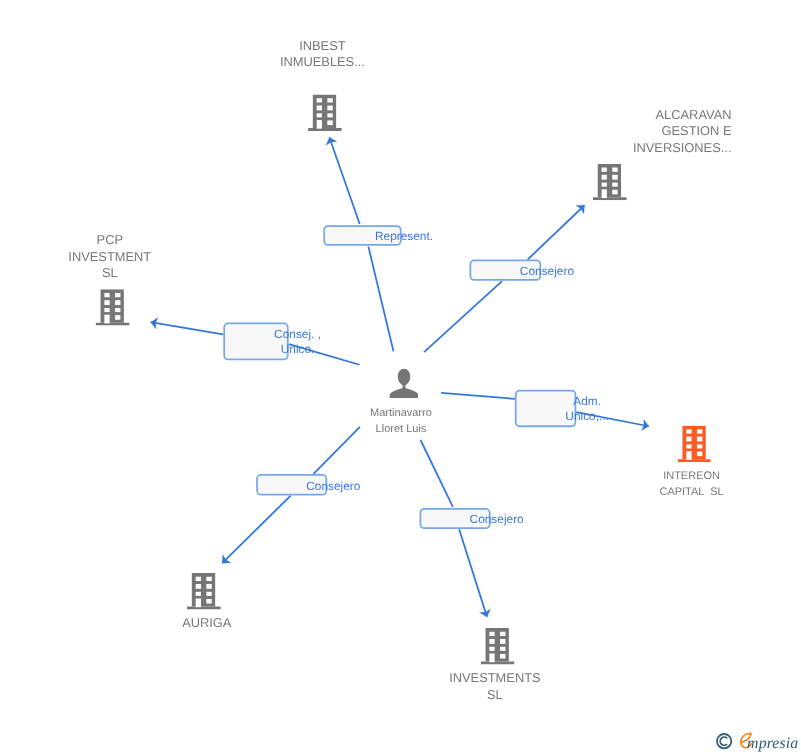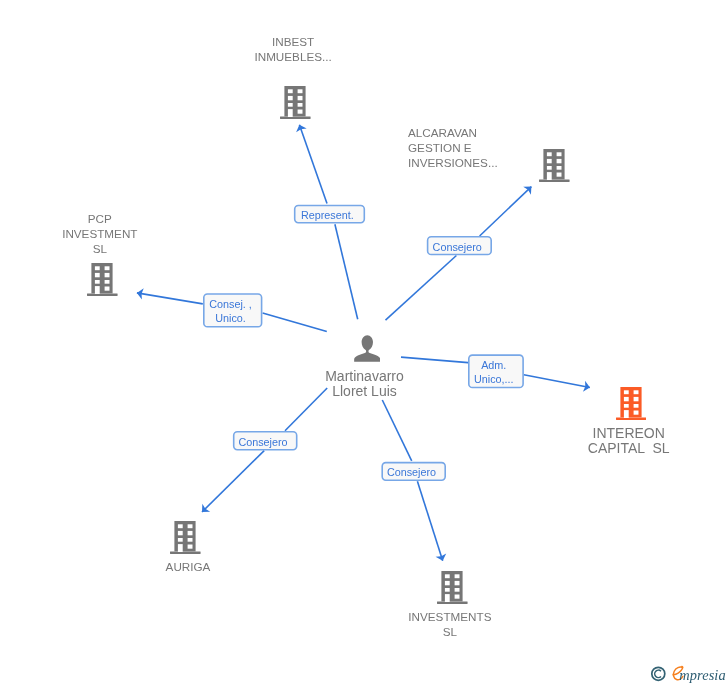--- a/index.html
+++ b/index.html
@@ -3,24 +3,24 @@
 <meta charset="utf-8">
 <style>
   html,body{margin:0;padding:0;background:#ffffff;}
   *{-webkit-font-smoothing:antialiased;-moz-osx-font-smoothing:grayscale;}
   body{width:728px;height:685px;overflow:hidden;
        font-family:"Liberation Sans",sans-serif;-webkit-font-smoothing:antialiased;}
   #stage{position:relative;width:728px;height:594px;background:#ffffff;}
   #edges{position:absolute;left:0;top:0;}
   .node{position:absolute;text-align:center;}
   .node .capline{font-size:11.7px;line-height:15.3px;color:#777777;white-space:pre;}
-  .node.big .capline{font-size:14px;line-height:14.6px;}
+  .node.big .capline{font-size:10px;line-height:14.6px;}
   .elabel{position:absolute;box-sizing:border-box;
       color:#3b77d8;font-size:10.8px;white-space:pre;
-      display:flex;flex-direction:column;align-items:center;justify-content:center;}
+      display:flex;flex-direction:column;align-items:center;justify-content:center;margin-left:40px;}
   .elabel .l{display:block;line-height:14px;position:relative;left:-2.2px;top:1px;}
   #boxes{position:absolute;left:0;top:0;}
   .brand{position:absolute;left:645px;top:660px;width:83px;height:25px;}
 </style>
 </head>
 <body>
 
 <div id="stage">
 
   <svg id="edges" width="728" height="685" viewBox="0 0 728 685">
@@ -90,21 +90,21 @@
      <rect x="7.9" y="3.3" width="4.8" height="3.9"></rect>
      <rect x="17.6" y="3.3" width="4.9" height="3.9"></rect>
      <rect x="7.9" y="9.9" width="4.8" height="4.4"></rect>
      <rect x="17.6" y="9.9" width="4.9" height="4.4"></rect>
      <rect x="7.9" y="17.0" width="4.8" height="3.7"></rect>
      <rect x="17.6" y="17.0" width="4.9" height="3.7"></rect>
      <rect x="17.6" y="23.5" width="4.9" height="4.2"></rect>
      <rect x="7.9" y="23.1" width="4.8" height="7.9"></rect>
    </g>
   </svg></div>
-        <div class="textbox" style="position: absolute; left: 408px; width: 240px; top: 96.7px; text-align: left; margin-top: 28px;">
+        <div class="textbox" style="position: absolute; left: 425px; width: 240px; top: 96.7px; text-align: right;">
           <div class="capline">ALCARAVAN</div>
           <div class="capline">GESTION E</div>
           <div class="capline">INVERSIONES...</div>
         </div>
       </div>
       <div class="node" style="left: 0px; top: 0px; width: 0px; height: 0px;">
         <div class="iconbox" style="position: absolute; left: 87px; top: 263.2px;"><svg class="ico" width="30.6" height="33.0" viewBox="0 0 30.6 33.0">
    <g fill="#767676">
      <path d="M4.4 0 H25.6 V30.4 H4.4 Z"></path>
      <rect x="0" y="30.4" width="30.6" height="2.6" rx="0.4"></rect>

